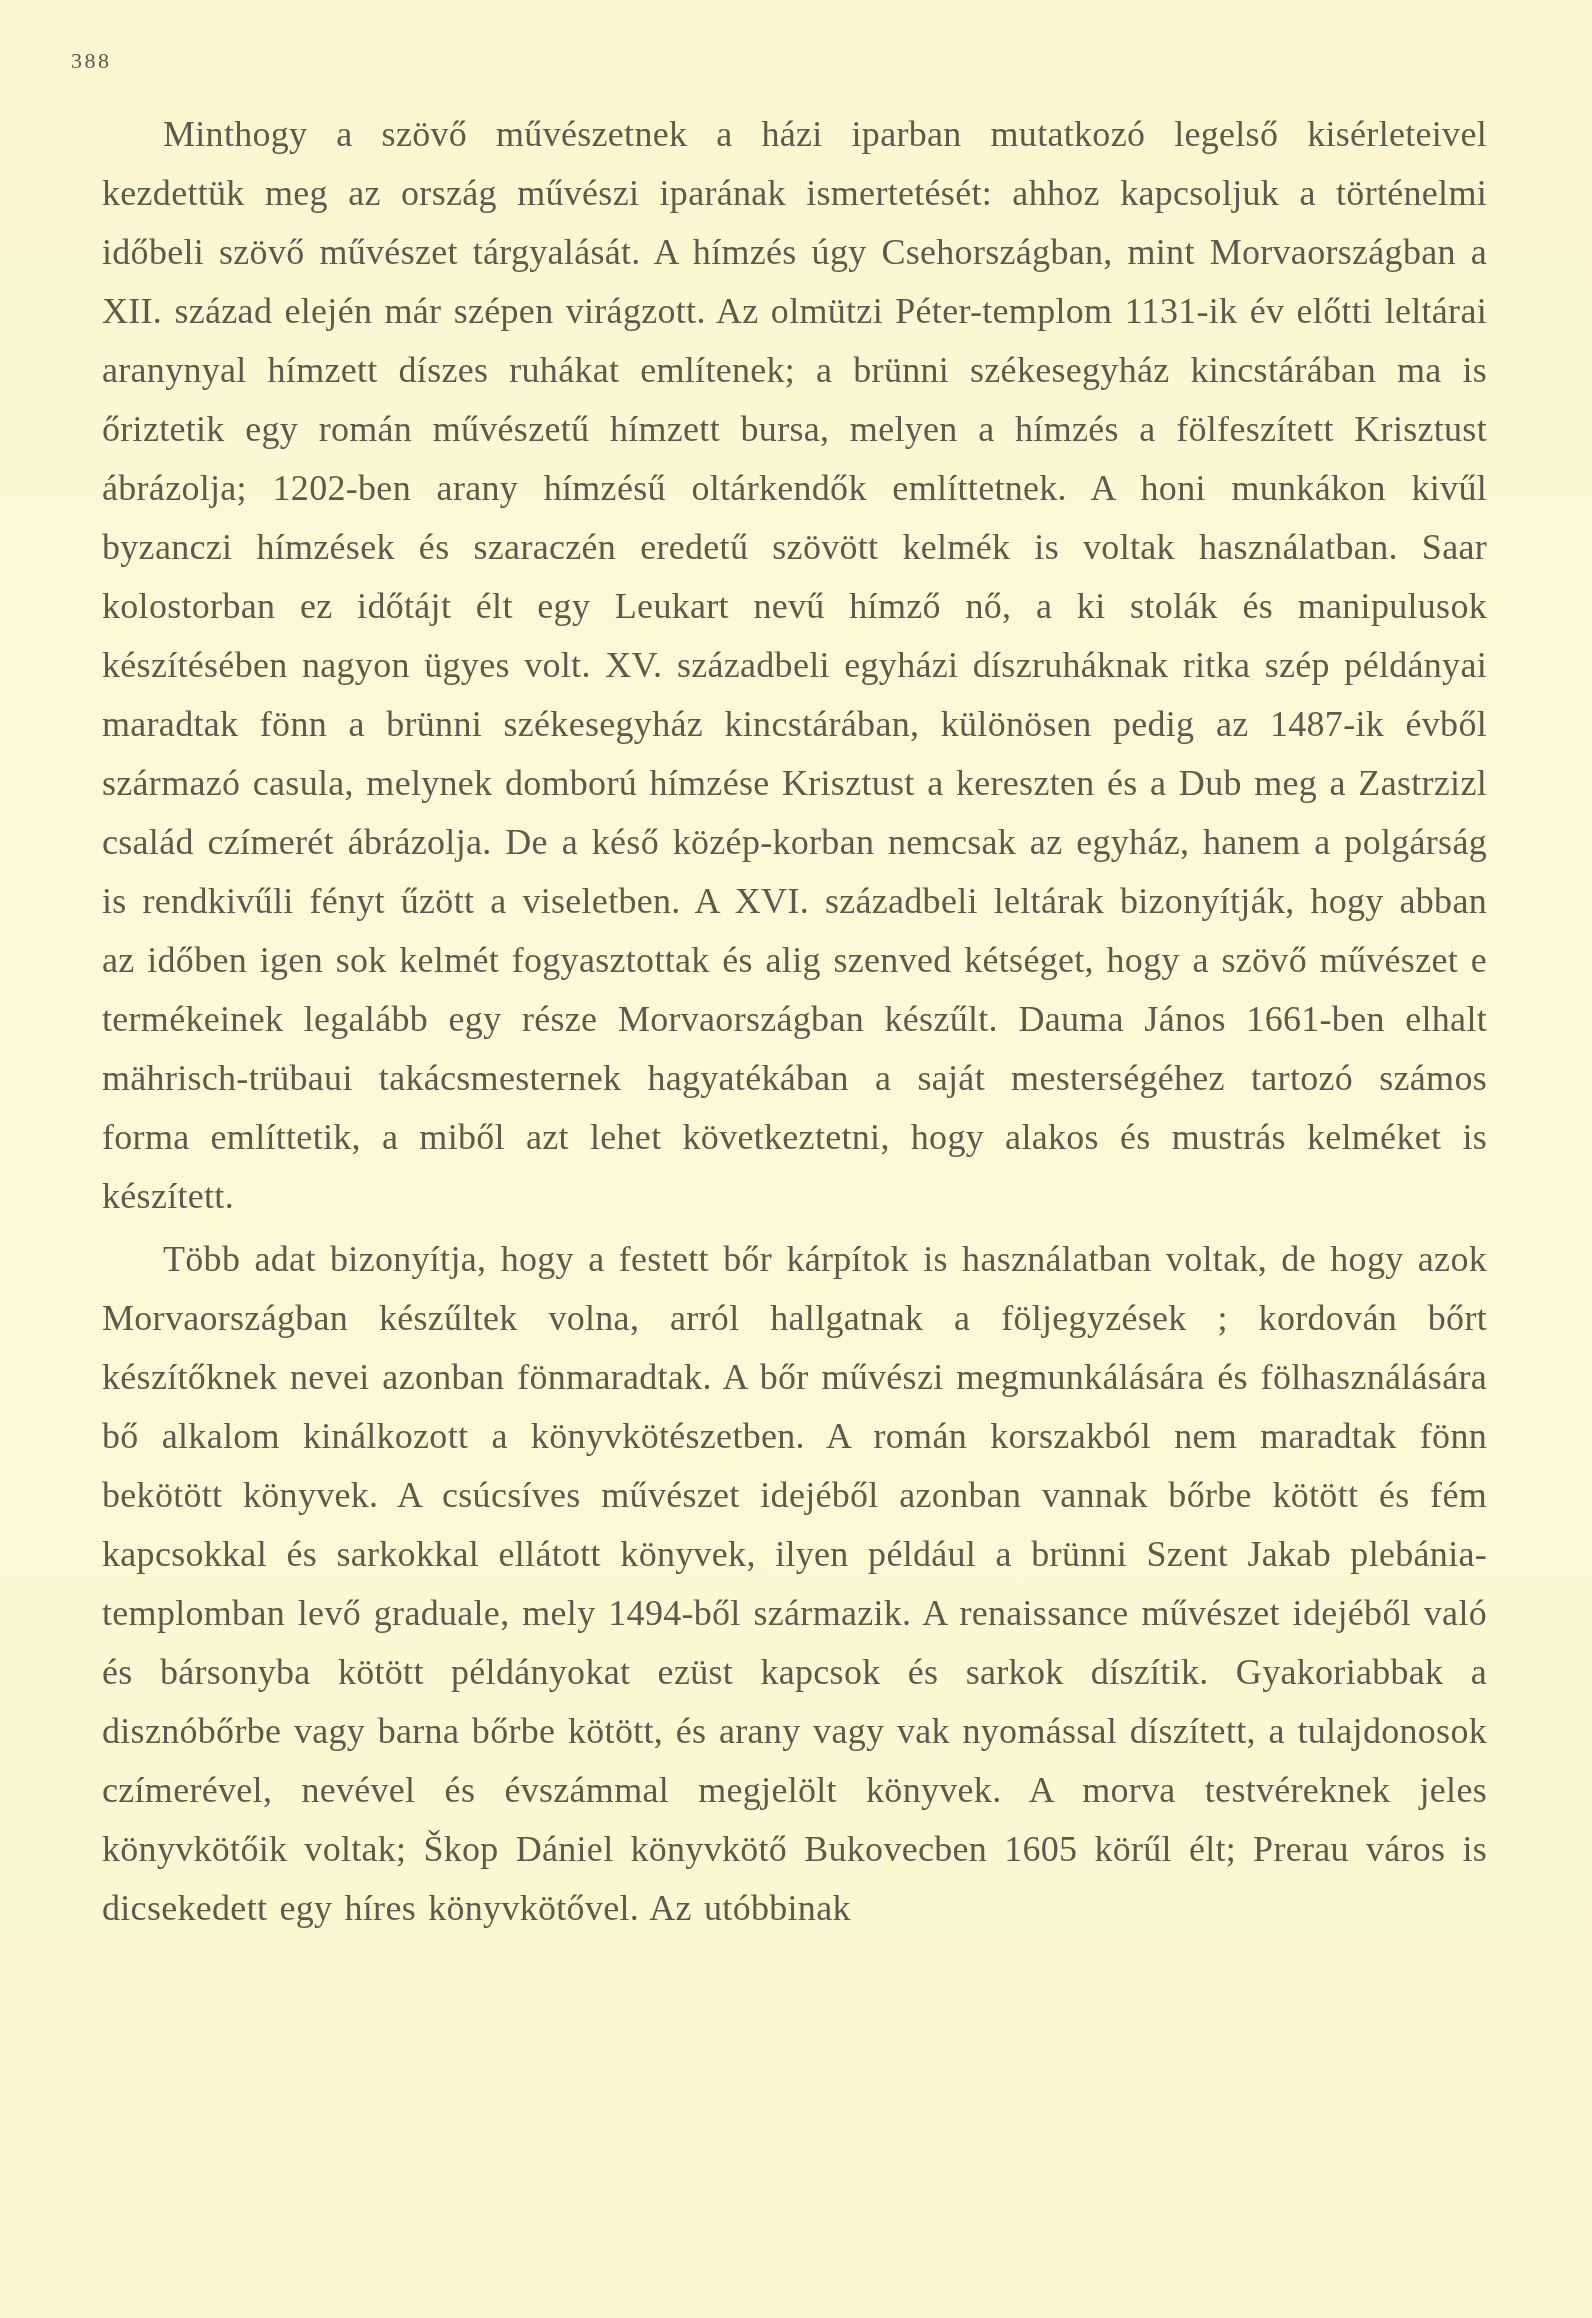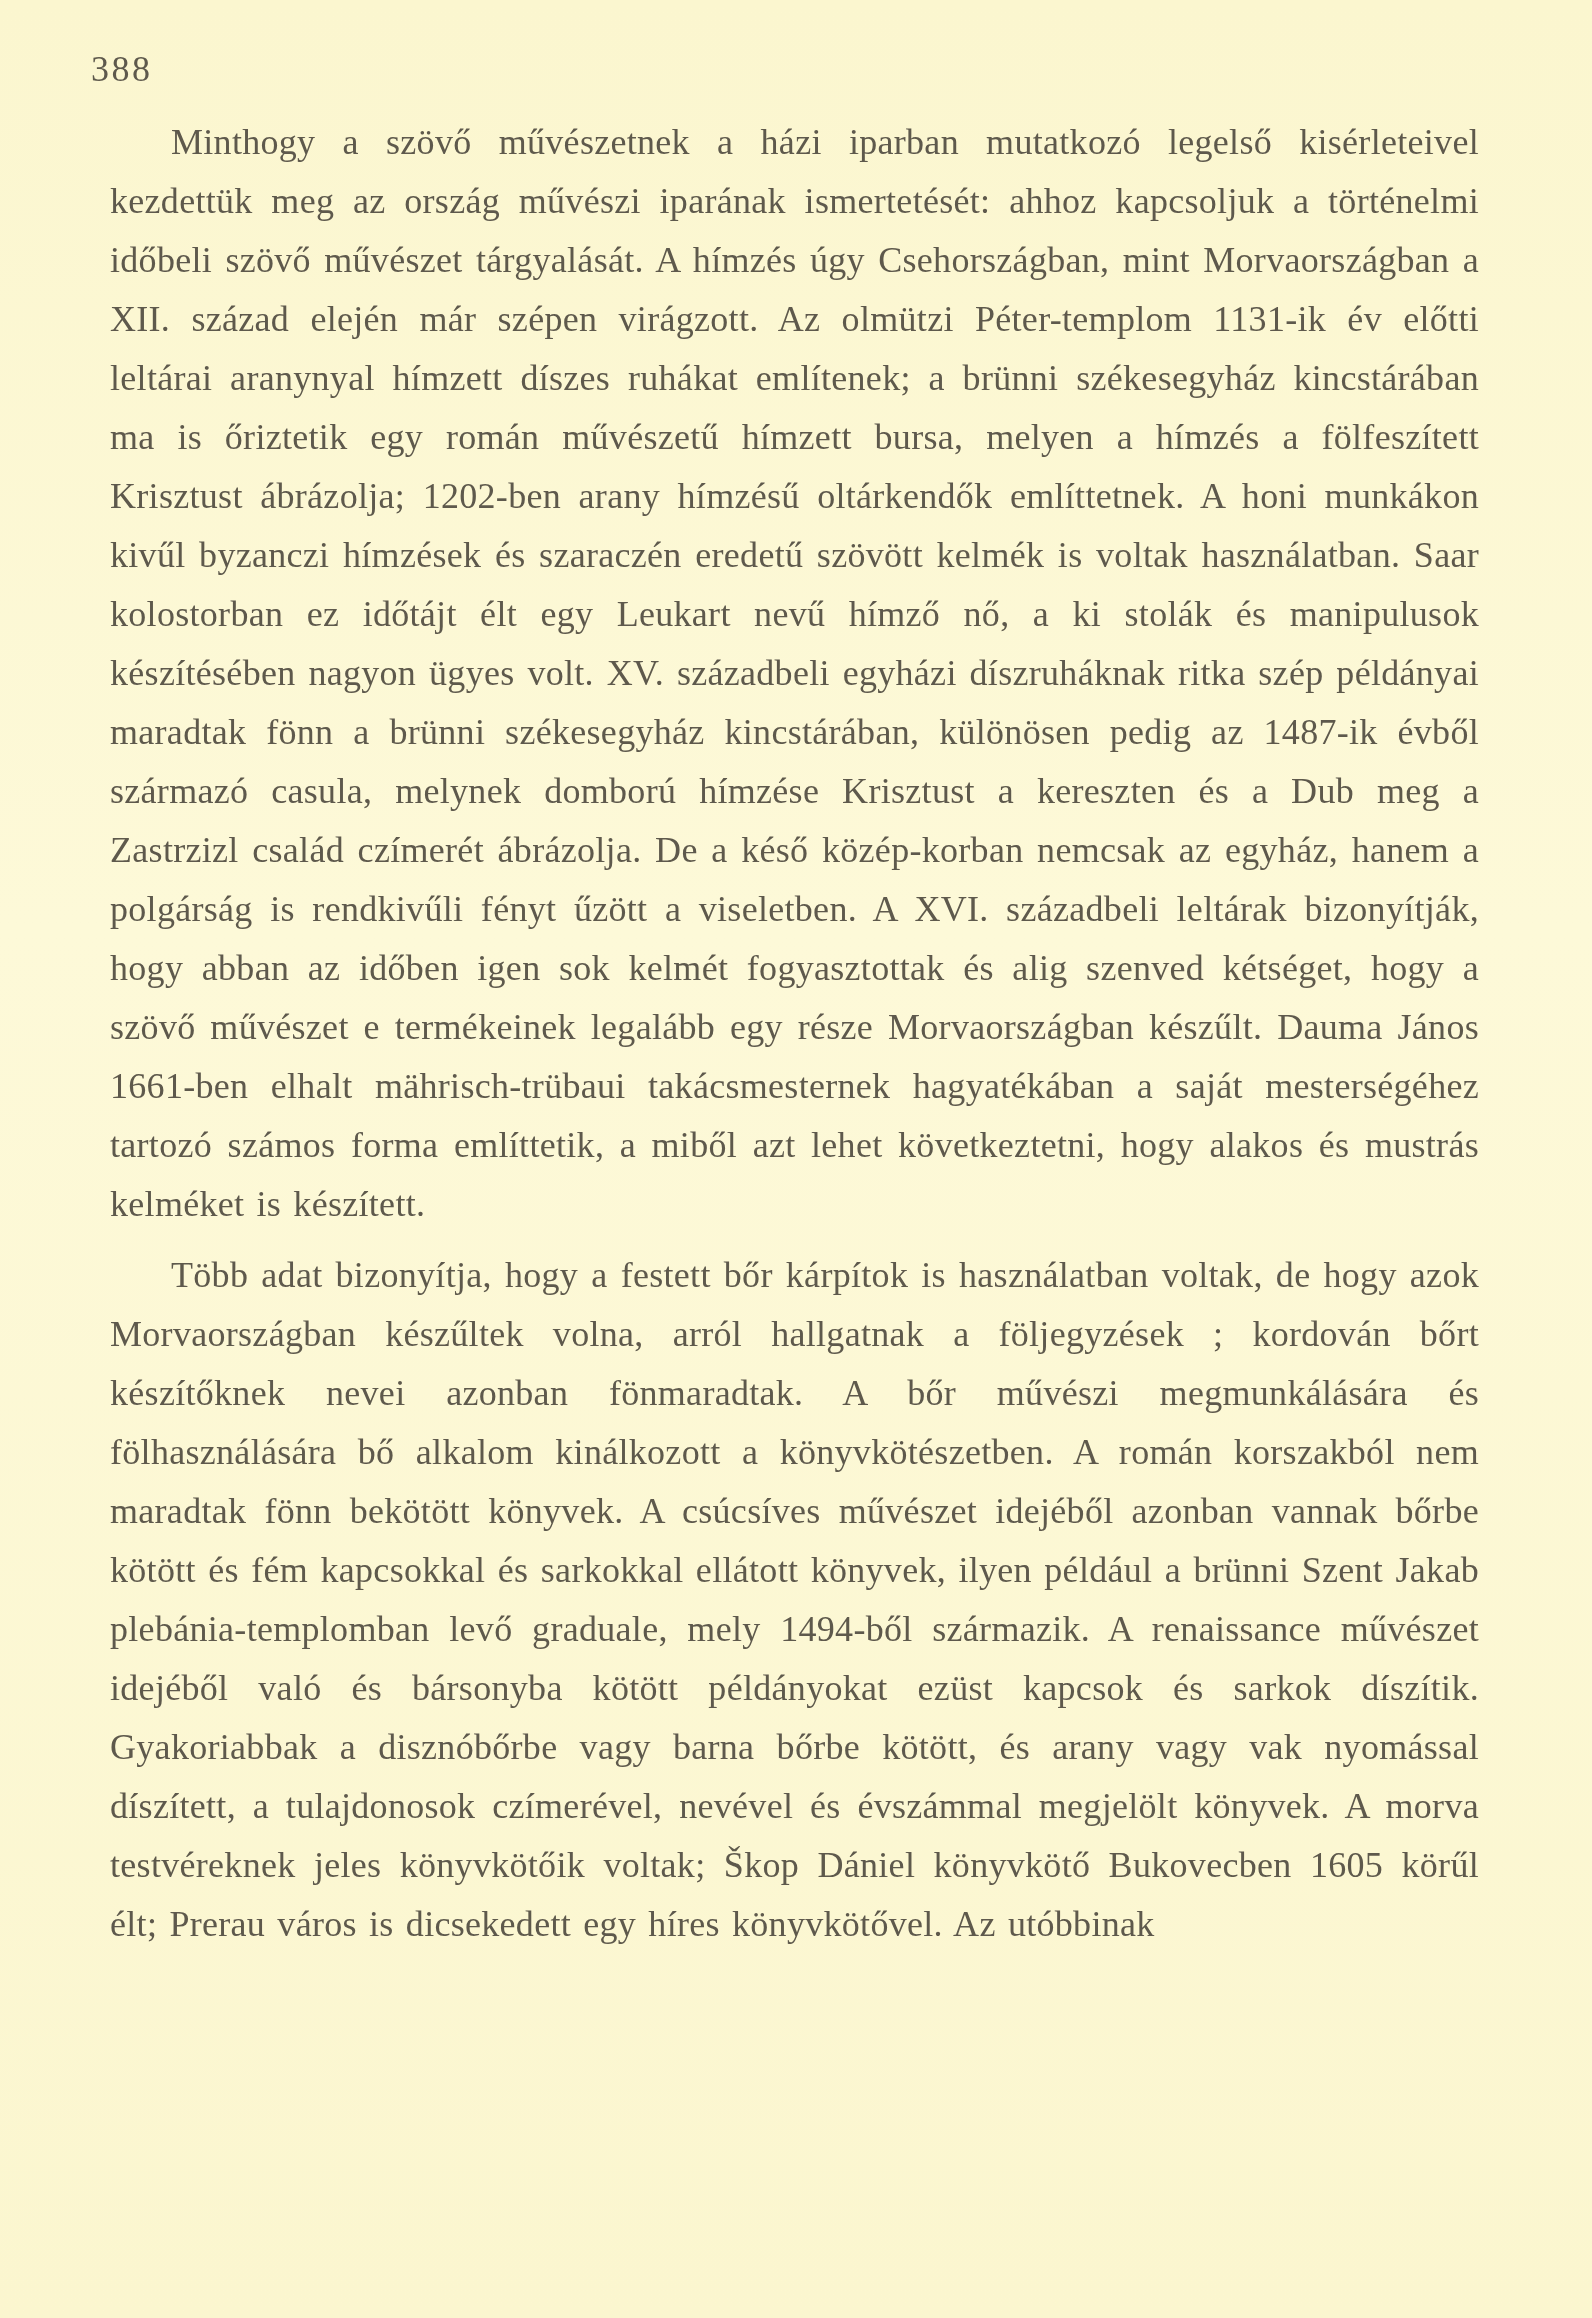--- a/index.html
+++ b/index.html
@@ -18,33 +18,32 @@
     height: 100%;
     box-sizing: border-box;
     background: linear-gradient(180deg, var(--paper, #fbf6cf) 0%, #fdf9d8 40%, var(--paper, #fbf6cf) 100%);
     color: var(--ink, #5e594c);
     font-family: "Liberation Serif", "DejaVu Serif", serif;
   }
   .page-number {
     position: absolute;
     top: 48px;
     left: 71px;
-    font-size: 36px;
+    font-size: 22px;
     letter-spacing: 2.5px;
     color: var(--ink, #5e594c);
-    margin-left: 20px;
   }
   .text-block {
     position: absolute;
     top: 101px;
     left: 98px;
     right: 101px;
   }
   .para {
-    margin: 12px;
+    margin: 4px;
     font-size: 36px;
     line-height: 59px;
     text-align: justify;
     text-indent: 61px;
     letter-spacing: 0.3px;
     word-spacing: 2.9px;
     color: var(--ink, #5e594c);
   }
 </style>
 </head>

